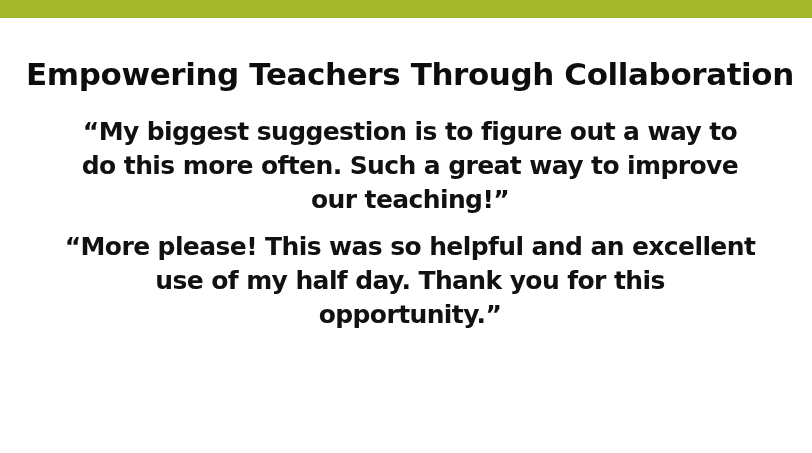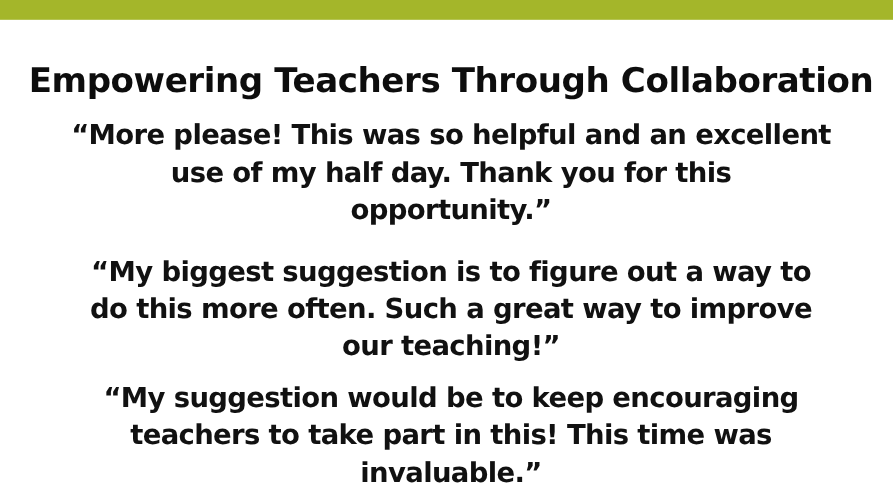--- a/index.html
+++ b/index.html
@@ -70,20 +70,19 @@
 <body>
 
 <div class="slide">
 
   <div class="top-bar"></div>
 
   <div class="content">
 
     <h1 class="slide-title">Empowering Teachers Through Collaboration</h1>
 
+    <p class="quote-block q1">“My biggest suggestion is to figure out a way to do this more often. Such a great way to improve our teaching!”</p>
+
     <p class="quote-block q2">“More please! This was so helpful and an excellent use of my half day. Thank you for this opportunity.”</p>
 
-    <p class="quote-block q1">“My biggest suggestion is to figure out a way to do this more often. Such a great way to improve our teaching!”</p>
-
-    <p class="quote-block q3">“My suggestion would be to keep encouraging teachers to take part in this! This time was invaluable.”</p>
 
   </div>
 </div>
 
 </body></html>

